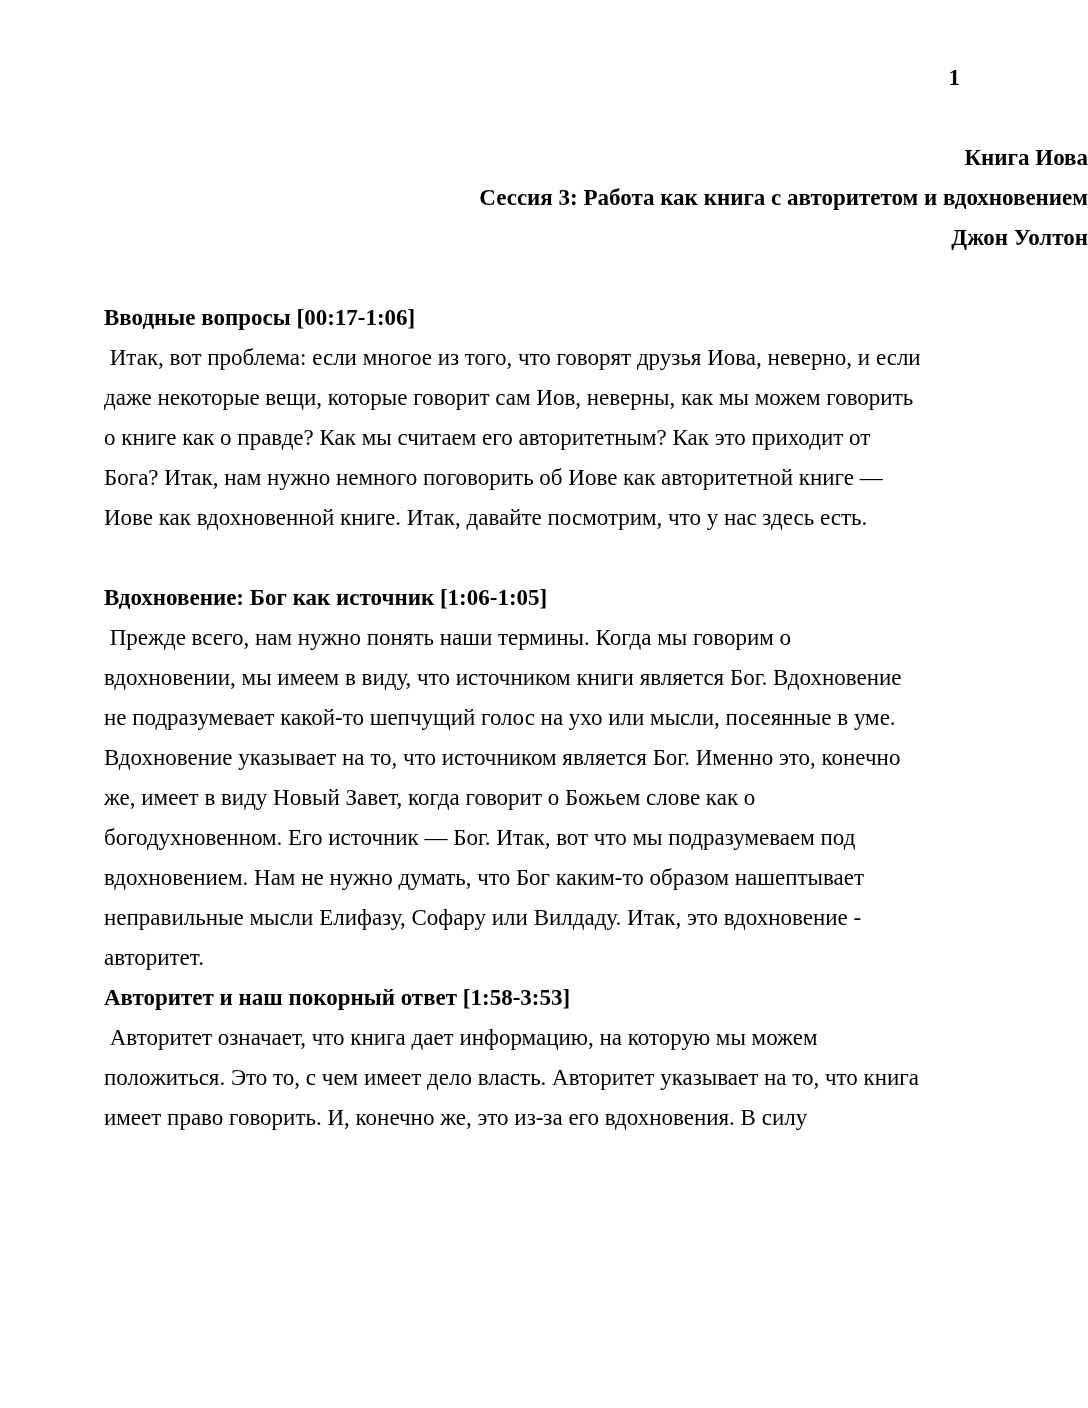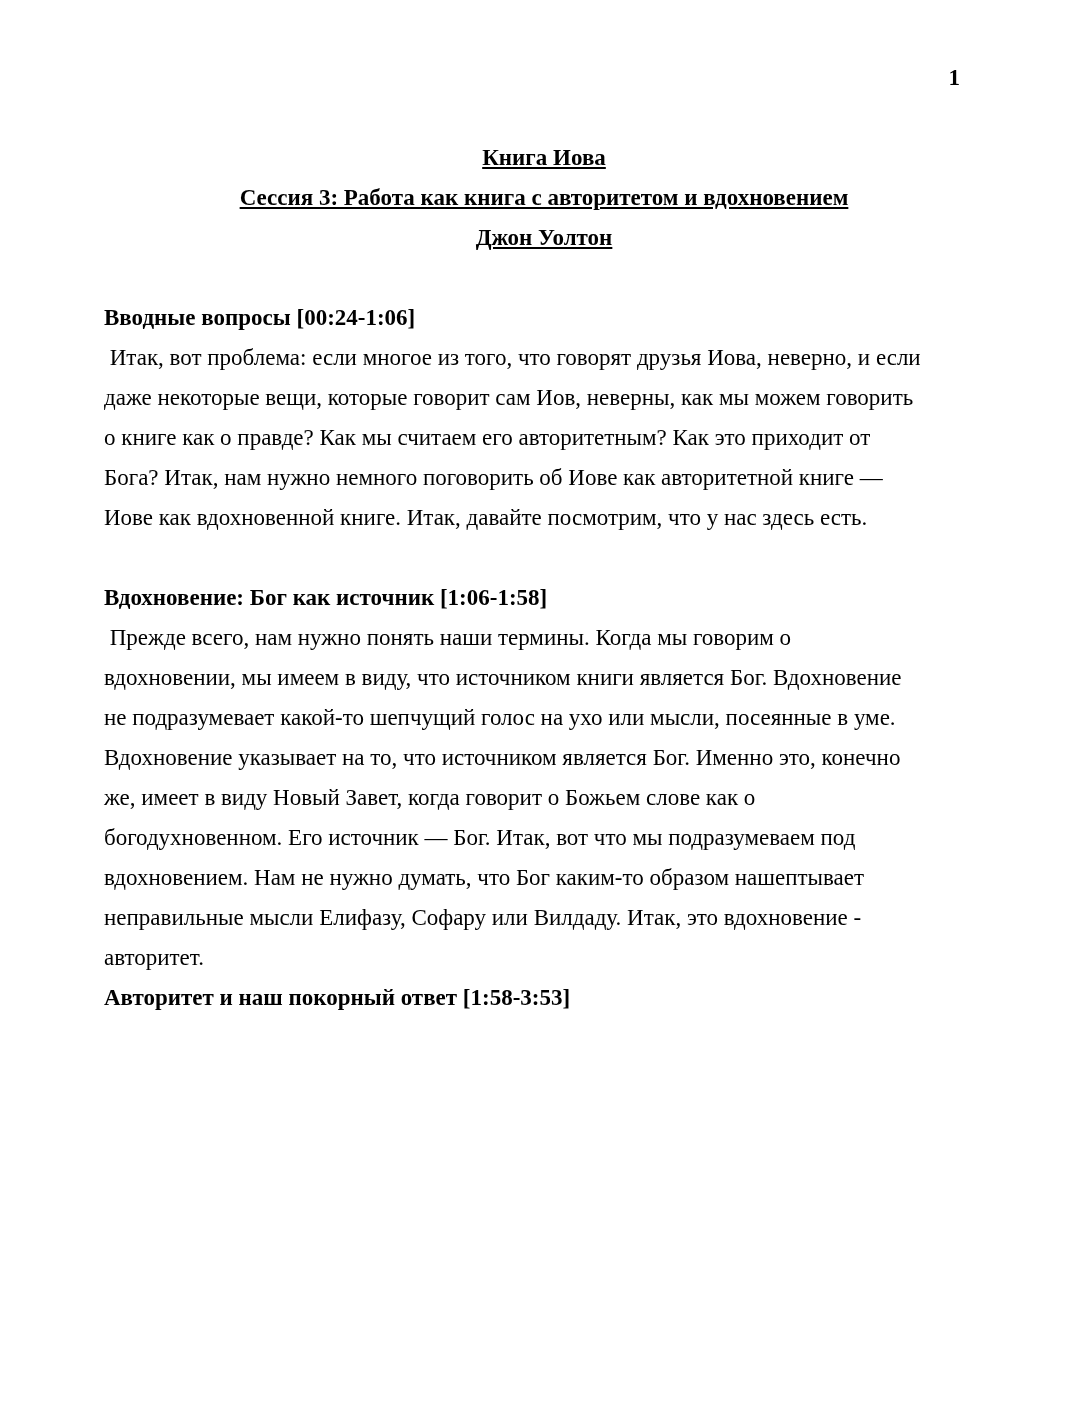--- a/index.html
+++ b/index.html
@@ -20,24 +20,23 @@
     line-height: 40px;
     padding-top: 58px;
     overflow: hidden;
   }
   .pagenum {
     padding-right: 128px;
     text-align: right;
     font-weight: bold;
   }
   .title-block {
-    text-align: center;
+    text-align: right;
     font-weight: bold;
     white-space: pre-wrap;
-    text-decoration: underline;
   }
   .heading {
     padding-left: 104px;
     padding-right: 100px;
     font-weight: bold;
     white-space: pre-wrap;
   }
   .para {
     padding-left: 104px;
     padding-right: 40px;
@@ -52,36 +51,39 @@
 
 <div class="page">
 
   <div class="pagenum">1</div>
 
   <div class="title-block gap">Книга Иова
 Сессия 3: Работа как книга с авторитетом и вдохновением
 Джон Уолтон</div>
 
 
-  <div class="heading gap">Вводные вопросы [00:24-1:06]</div>
+  <div class="heading gap">Вводные вопросы [00:17-1:06]</div>
 
   <div class="para"> Итак, вот проблема: если многое из того, что говорят друзья Иова, неверно, и если
 даже некоторые вещи, которые говорит сам Иов, неверны, как мы можем говорить
 о книге как о правде? Как мы считаем его авторитетным? Как это приходит от
 Бога? Итак, нам нужно немного поговорить об Иове как авторитетной книге —
 Иове как вдохновенной книге. Итак, давайте посмотрим, что у нас здесь есть.</div>
 
-  <div class="heading gap">Вдохновение: Бог как источник [1:06-1:58]</div>
+  <div class="heading gap">Вдохновение: Бог как источник [1:06-1:05]</div>
 
   <div class="para"> Прежде всего, нам нужно понять наши термины. Когда мы говорим о
 вдохновении, мы имеем в виду, что источником книги является Бог. Вдохновение
 не подразумевает какой-то шепчущий голос на ухо или мысли, посеянные в уме.
 Вдохновение указывает на то, что источником является Бог. Именно это, конечно
 же, имеет в виду Новый Завет, когда говорит о Божьем слове как о
 богодухновенном. Его источник — Бог. Итак, вот что мы подразумеваем под
 вдохновением. Нам не нужно думать, что Бог каким-то образом нашептывает
 неправильные мысли Елифазу, Софару или Вилдаду. Итак, это вдохновение -
 авторитет.</div>
 
   <div class="heading">Авторитет и наш покорный ответ [1:58-3:53]</div>
 
+  <div class="para"> Авторитет означает, что книга дает информацию, на которую мы можем
+положиться. Это то, с чем имеет дело власть. Авторитет указывает на то, что книга
+имеет право говорить. И, конечно же, это из-за его вдохновения. В силу</div>
 
 </div>
 
 </body></html>

